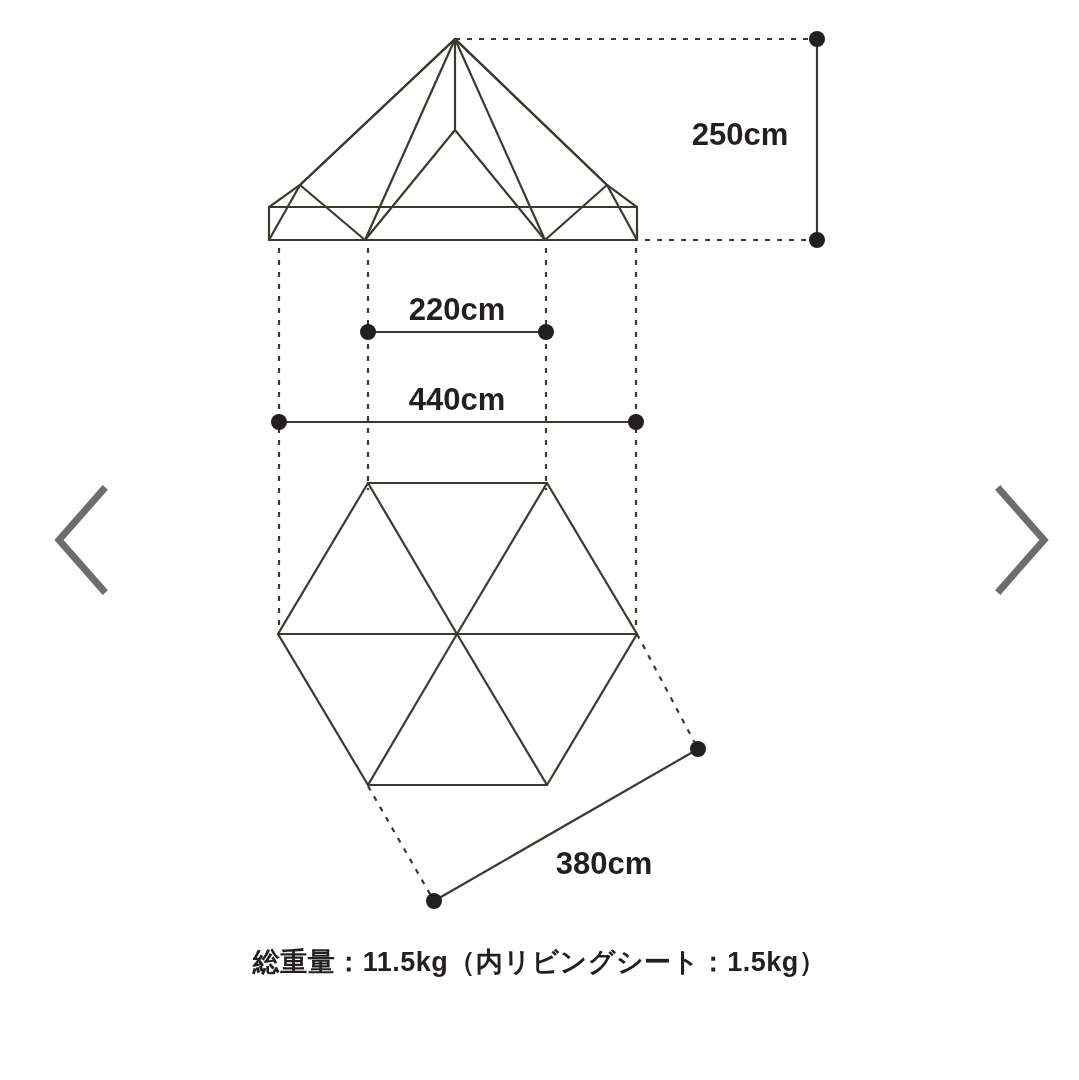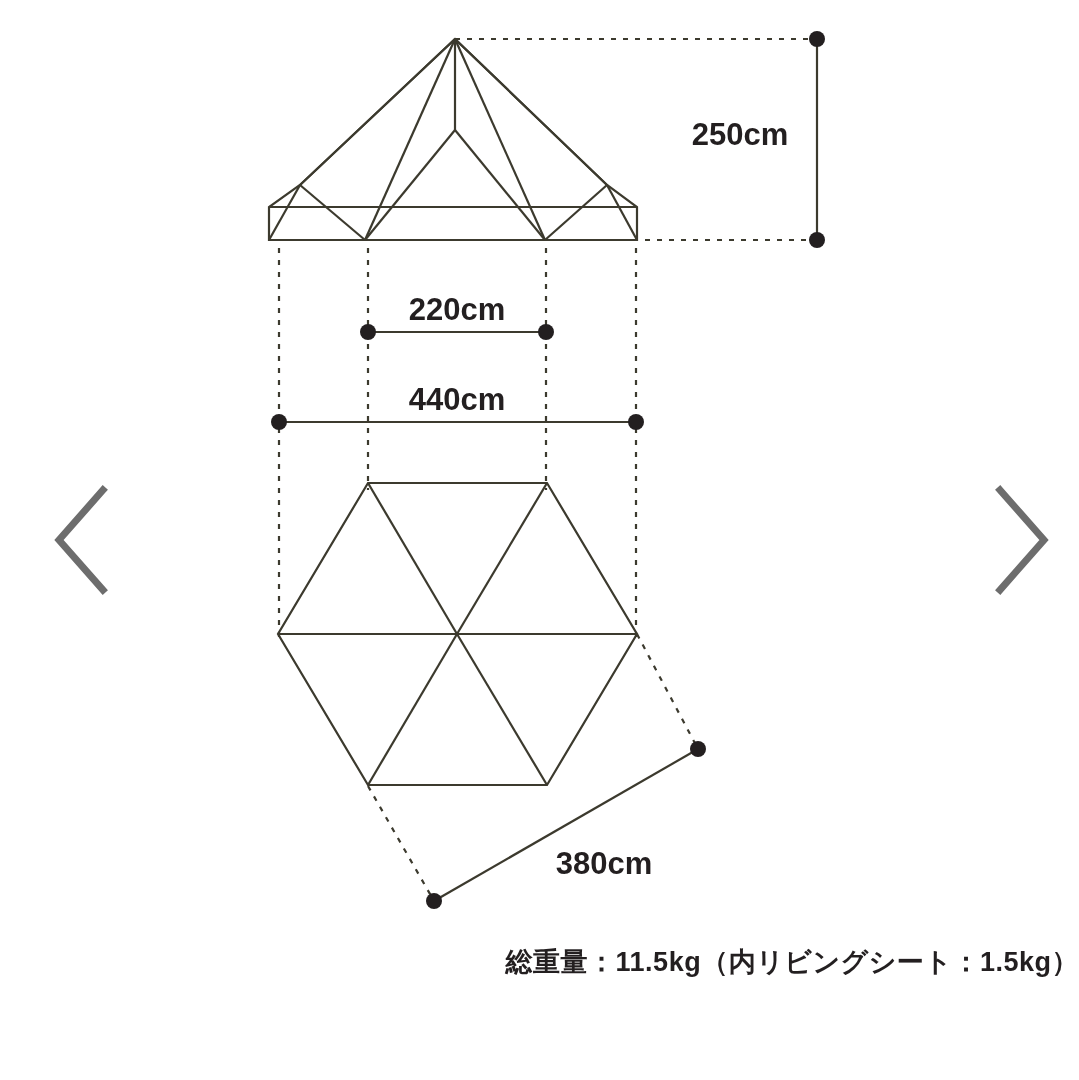--- a/index.html
+++ b/index.html
@@ -33,21 +33,21 @@
     height: 120px;
     cursor: pointer;
   }
   .arrow svg { display: block; }
   #prev-arrow { left: 45px; top: 480px; }
   #next-arrow { right: 45px; top: 480px; }
   .caption {
     position: absolute;
     left: 0;
     width: 1079px;
-    text-align: right;
+    text-align: center;
     color: #231f20;
     font-weight: bold;
     letter-spacing: 0.5px;
   }
   #caption-weight { top: 944px; font-size: 27px; }
   #caption-bag { top: 1013px; font-size: 27px; }
   .dim-label {
     font-family: "Liberation Sans", sans-serif;
     font-weight: bold;
     fill: #231f20;

